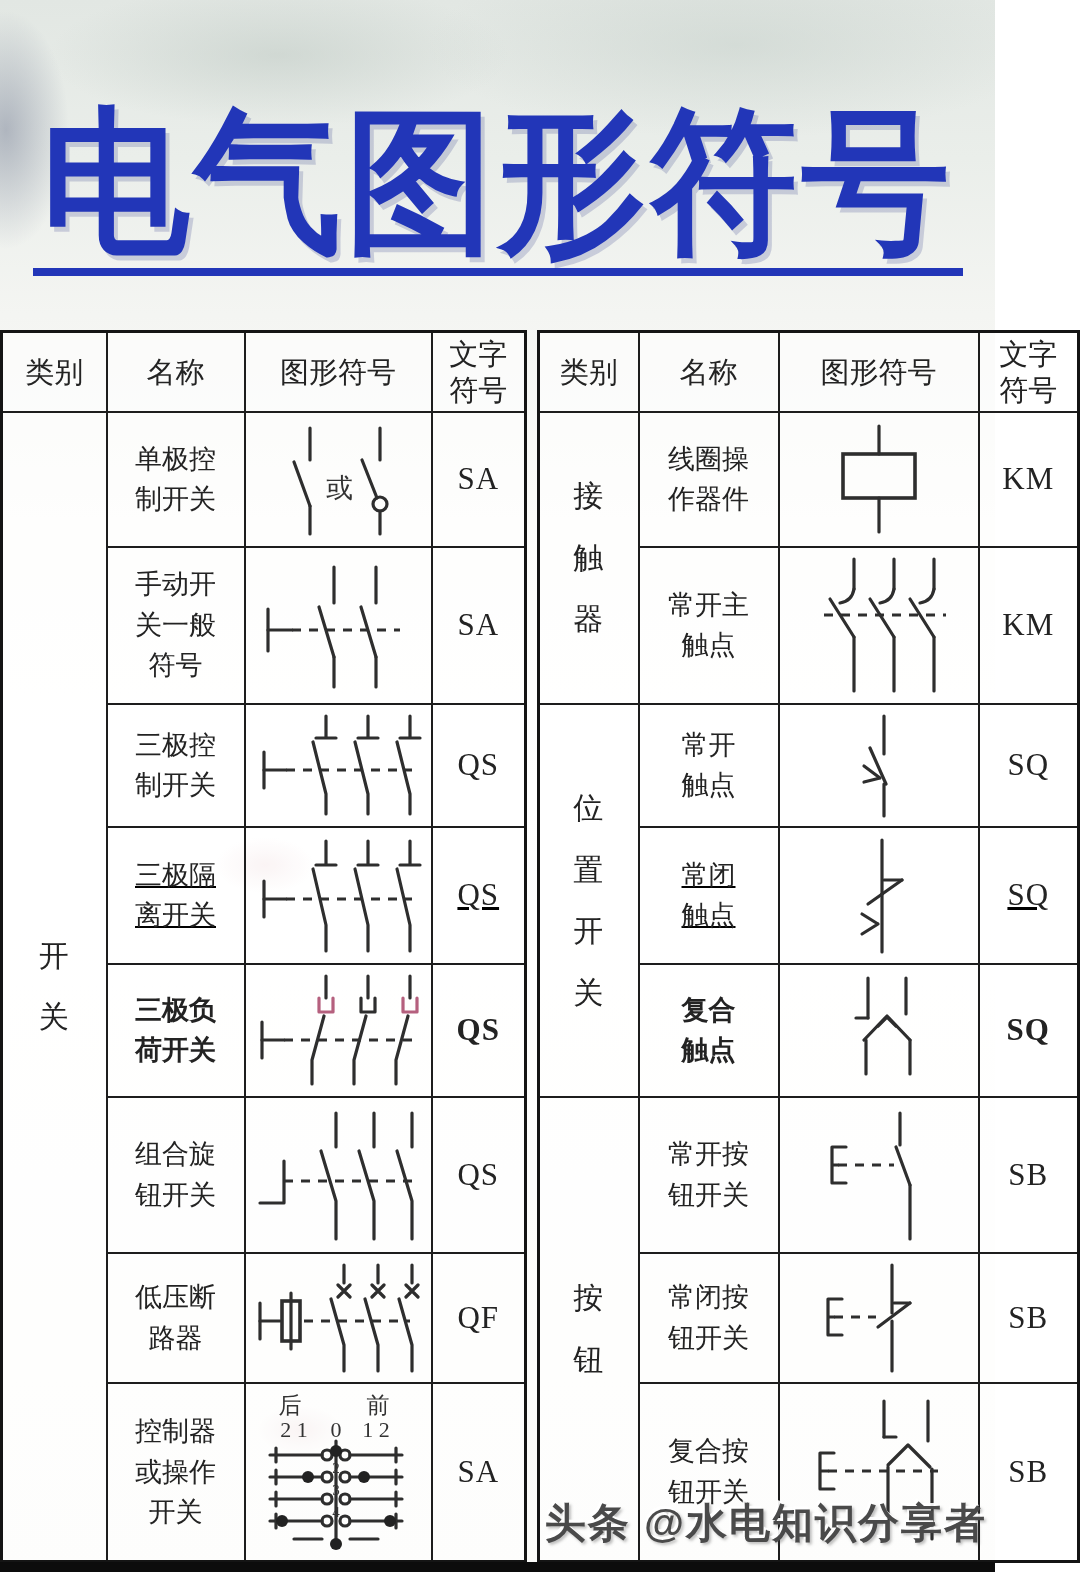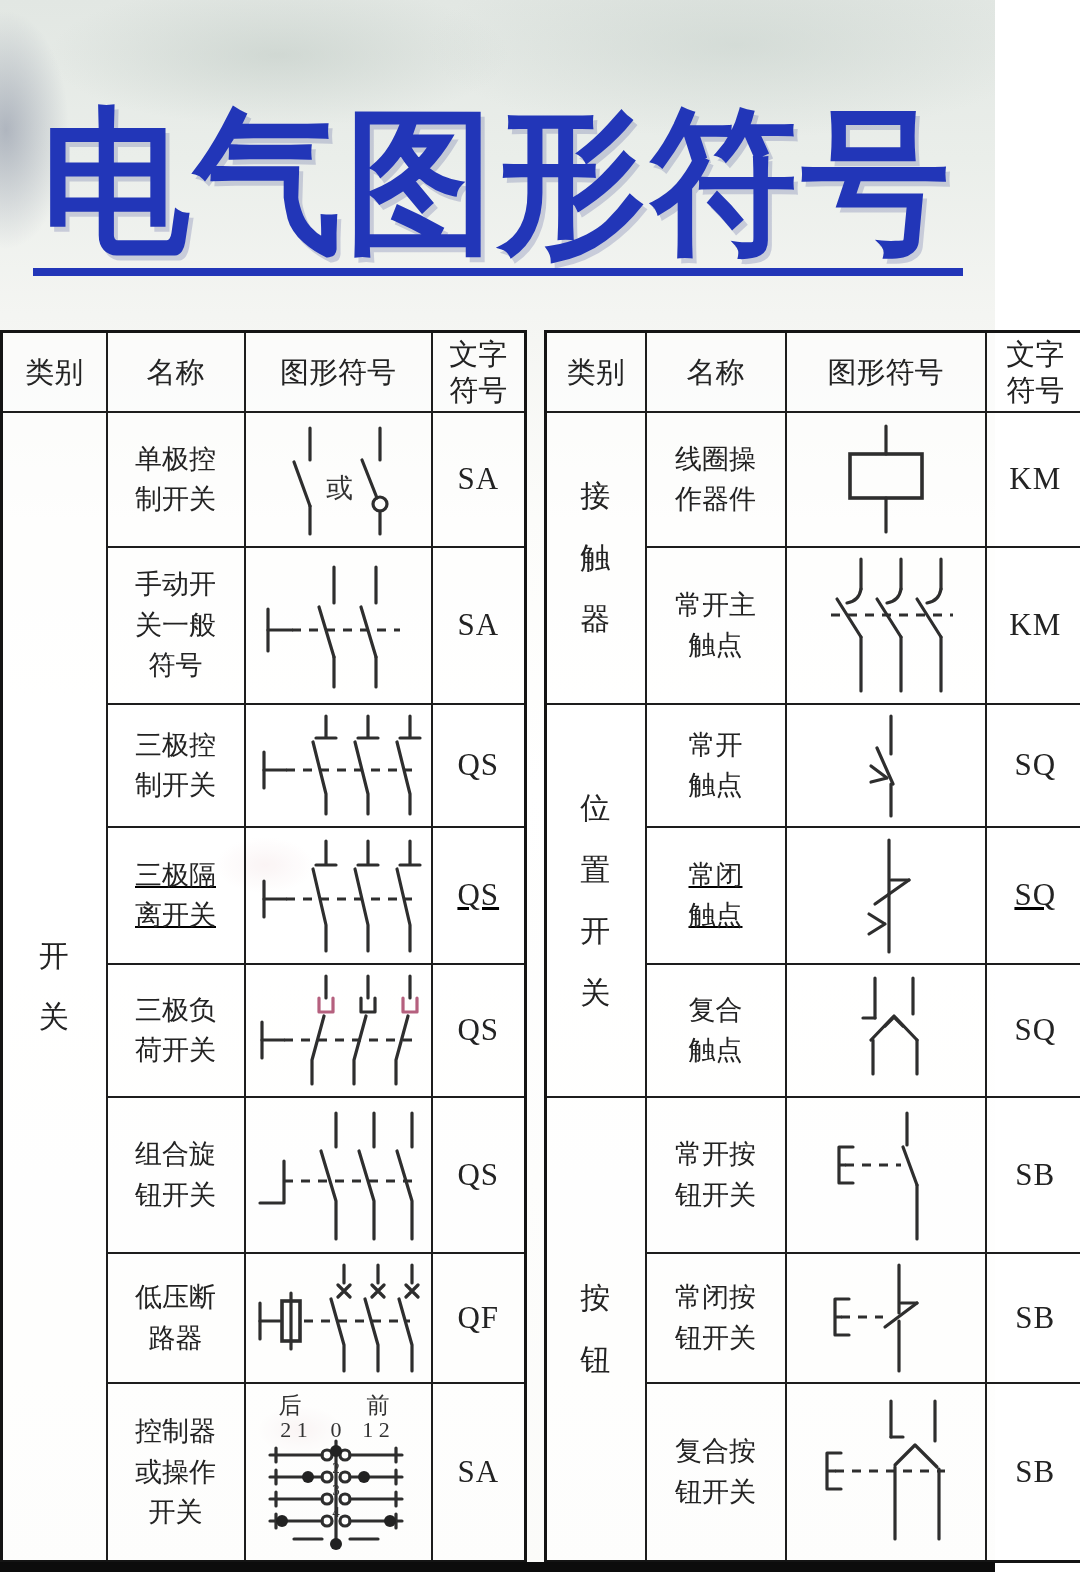--- a/index.html
+++ b/index.html
@@ -12,25 +12,25 @@
       radial-gradient(ellipse 70px 40px at 265px 865px, rgba(214,158,164,.25), transparent 70%),
       radial-gradient(ellipse 60px 34px at 300px 1430px, rgba(214,158,164,.22), transparent 70%),
       linear-gradient(180deg,#e2e7e3 0%,#eaeeea 10%,#f4f5f2 20%,#fcfcfa 33%,#ffffff 50%,#fbfbf9 100%);
   }
   .title-wrap{position:absolute;top:108px;left:0;right:0;text-align:center;}
   .title{display:inline-block;font-family:"Liberation Sans",sans-serif;font-weight:bold;
     font-size:148px;line-height:1.0;letter-spacing:4px;color:#2236b8;
     transform:scaleY(1.06);text-shadow:4px 5px 0 rgba(22,32,120,.18);}
   .title-underline{height:8px;background:#2236b8;width:930px;margin:12px auto 0;}
 
-  .tables{position:absolute;top:330px;left:0;width:1080px;display:flex;gap:17px;}
+  .tables{position:absolute;top:330px;left:0;width:1080px;display:flex;gap:10px;}
   table.symtab{border-collapse:collapse;table-layout:fixed;border:3px solid #141414;background:rgba(255,255,255,.55);}
   .symtab td{border:2.4px solid #1d1d1d;text-align:center;vertical-align:middle;padding:0;overflow:hidden;color:#232323;}
   tr.hr{height:80px;} tr.r1{height:135px;} tr.r2{height:157px;} tr.r3{height:123px;} tr.r4{height:137px;text-decoration:underline;}
-  tr.r5{height:133px;} tr.r6{height:156px;} tr.r7{height:130px;} tr.r8{height:179px;}
+  tr.r5{height:133px;font-weight:bold;} tr.r6{height:156px;} tr.r7{height:130px;} tr.r8{height:179px;}
   .hdr{font-size:29px;white-space:pre-line;line-height:1.25;}
   .name{font-size:27px;line-height:1.5;white-space:pre-line;margin-left:32px;}
   .cat{font-size:30px;line-height:2.05;white-space:pre-line;letter-spacing:1px;}
   .letter{font-size:31px;letter-spacing:1px;margin-left:20px;}
   .sym svg{display:block;margin:0 auto;}
   .sk{stroke:#2e2e2e;stroke-width:3.2;fill:none;stroke-linecap:round;stroke-linejoin:round;}
   .sk-th{stroke:#2e2e2e;stroke-width:3.6;fill:none;}
   .dash{stroke:#2e2e2e;stroke-width:3;fill:none;stroke-dasharray:9 8;}
   .dot{fill:#222;stroke:none;}
   .svgtxt{font-family:"Liberation Serif",serif;fill:#333;}
@@ -372,14 +372,15 @@
             <path class="sk" d="M104,78 V150"></path>
                 <path class="sk" d="M148,80 V150"></path>
           </svg>
         </td>
         <td class="letter">SB</td>
       </tr>
     </tbody>
       </table>
   </div>
 
+  <div class="watermark">头条 @水电知识分享者</div>
   <div class="bottom-bar"></div>
 </div>
 
 </body></html>

